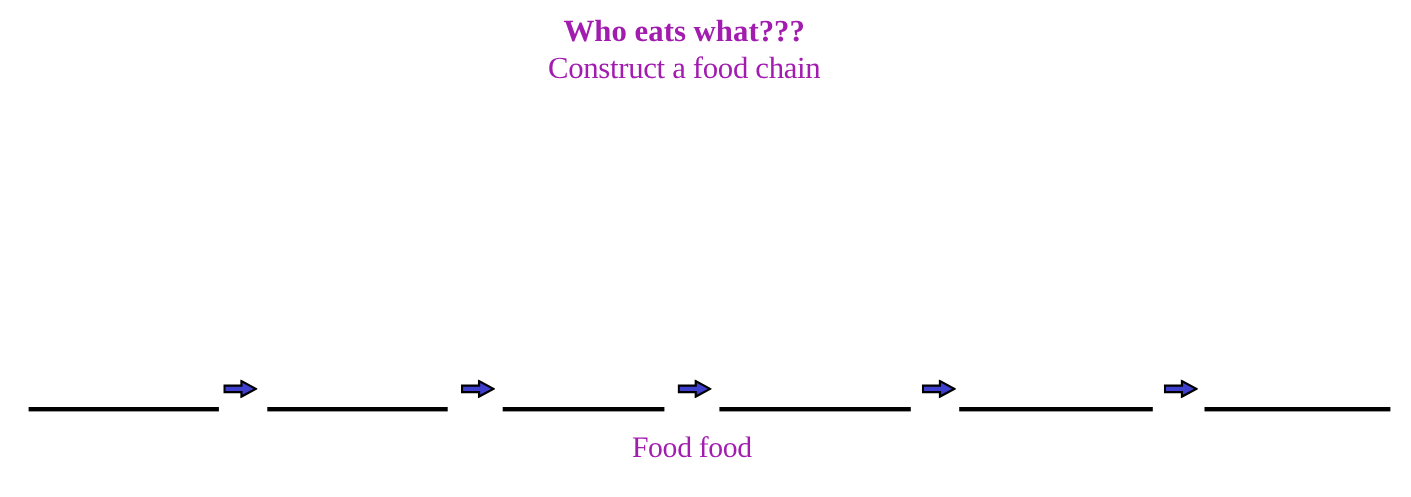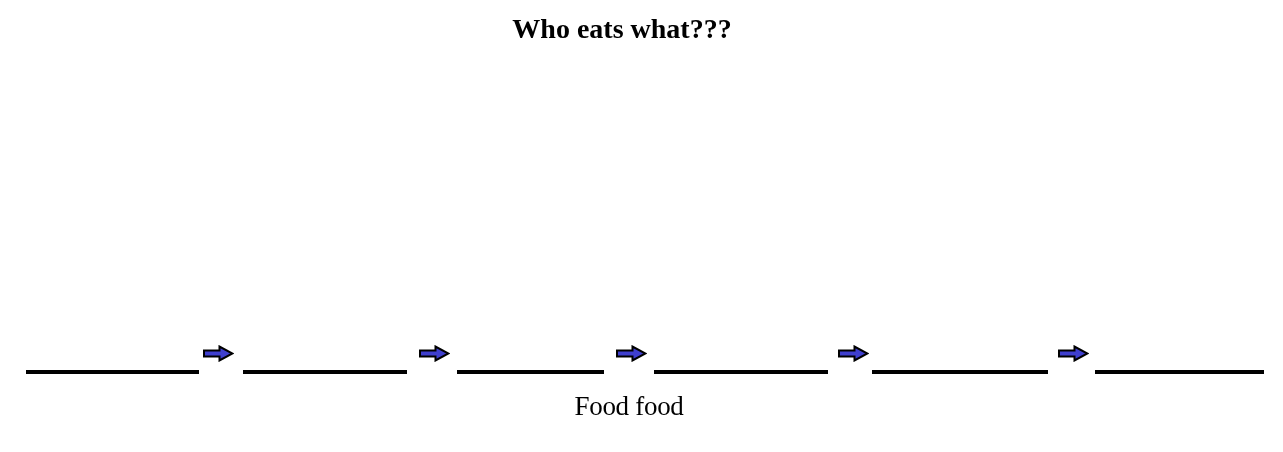--- a/index.html
+++ b/index.html
@@ -7,21 +7,21 @@
     padding: 0;
     background: #ffffff;
   }
   .canvas {
     position: relative;
     width: 1283px;
     height: 452px;
     background: #ffffff;
     overflow: hidden;
     font-family: "Liberation Serif", serif;
-    color: #000000;
+    color: #a21caf;
   }
   .heading-wrap {
     position: absolute;
     top: 12px;
     left: 0;
     width: 1244px;
     text-align: center;
   }
   .title {
     font-size: 28px;
@@ -77,20 +77,21 @@
     letter-spacing: -0.3px;
   }
 </style>
 </head>
 <body>
 
 <div class="canvas">
 
   <div class="heading-wrap">
     <div class="title">Who eats what???</div>
+    <div class="subtitle">Construct a food chain</div>
   </div>
 
   <div>
     <div class="blank blank-1"></div>
 
     <span class="arrow arrow-1">
       <svg viewBox="0 0 31 17" xmlns="http://www.w3.org/2000/svg">
         <polygon points="1,5.5 16.5,5.5 16.5,1.5 29.5,8.5 16.5,15.5 16.5,11.5 1,11.5" stroke="#000000" stroke-width="2" stroke-linejoin="miter" fill="#3f3fce"></polygon>
       </svg>
     </span>

